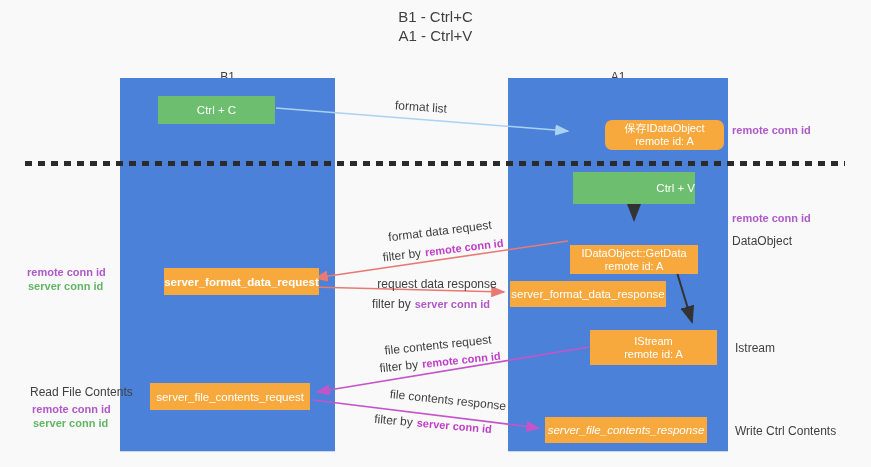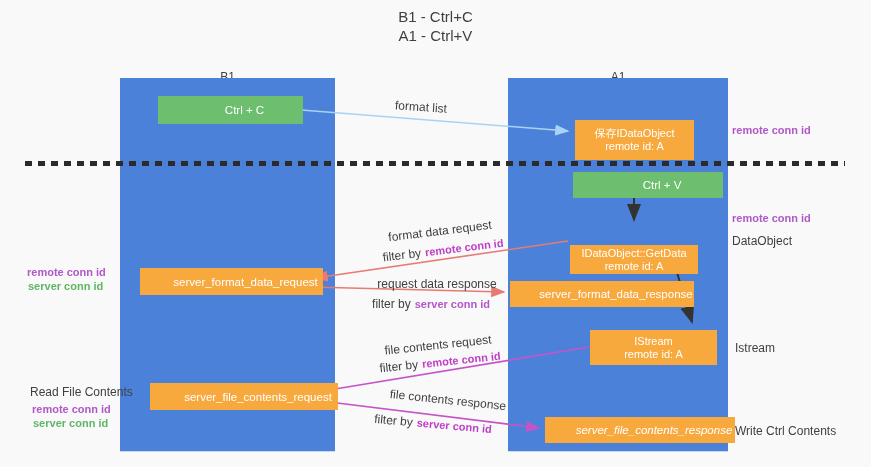--- a/index.html
+++ b/index.html
@@ -22,21 +22,21 @@
   .lane{
     background:var(--lane-blue,#4c81d9);
     border-bottom:1px solid #c9d8f4;
   }
   .node{
     display:flex;flex-direction:column;align-items:center;justify-content:center;
     color:#fff;text-align:center;white-space:nowrap;
   }
   .node .l1{font-size:11px;line-height:13px;}
   .node .l2{font-size:11px;line-height:13px;}
-  .node.single{font-size:11.5px;padding-left:28px;}
+  .node.single{font-size:11.5px;}
   .green{background:var(--box-green,#6dbf6f);}
   .orange{background:var(--box-orange,#f8a93e);}
   .dashed-line{
     top:161px;left:25px;width:820px;height:5px;
     background:repeating-linear-gradient(90deg,#2b2b2b 0 7px,transparent 7px 13px);
   }
   .flow-label{
     white-space:nowrap;font-size:12px;color:var(--text-dark,#3f3f3f);
     transform-origin:center;
   }
@@ -101,35 +101,35 @@
     <line class="ln-salmon" x1="311" y1="287" x2="504" y2="292" marker-end="url(#ah-salmon)"></line>
     <line class="ln-black" x1="672" y1="256" x2="692" y2="322" marker-end="url(#ah-black)"></line>
     <line class="ln-magenta" x1="589" y1="347" x2="317" y2="392" marker-end="url(#ah-magenta)"></line>
     <line class="ln-magenta" x1="313" y1="400" x2="539" y2="428" marker-end="url(#ah-magenta)"></line>
   </svg>
 
   <div class="abs node single green" style="left:158px;top:96px;width:117px;height:28px;">
     <span>Ctrl + C</span>
   </div>
 
-  <div class="abs node orange" style="left:575px;top:120px;width:119px;height:40px;">
+  <div class="abs node orange" style="left:605px;top:120px;width:119px;height:30px;border-radius:7px;">
     <span class="l1">保存IDataObject</span>
     <span class="l2">remote id: A</span>
   </div>
 
-  <div class="abs node single green" style="left:573px;top:172px;width:122px;height:26px;">
+  <div class="abs node single green" style="left:573px;top:172px;width:122px;height:32px;align-items:flex-end;">
     <span>Ctrl + V</span>
   </div>
 
   <div class="abs node orange" style="left:570px;top:245px;width:128px;height:29px;">
     <span class="l1">IDataObject::GetData</span>
     <span class="l2">remote id: A</span>
   </div>
 
-  <div class="abs node single orange" style="left:140px;top:268px;width:155px;height:27px;">
+  <div class="abs node single orange" style="left:164px;top:268px;width:155px;height:27px;font-weight:bold;">
     <span>server_format_data_request</span>
   </div>
 
   <div class="abs node single orange" style="left:510px;top:281px;width:156px;height:26px;">
     <span>server_format_data_response</span>
   </div>
 
   <div class="abs node orange" style="left:590px;top:330px;width:127px;height:35px;">
     <span class="l1">IStream</span>
     <span class="l2">remote id: A</span>

